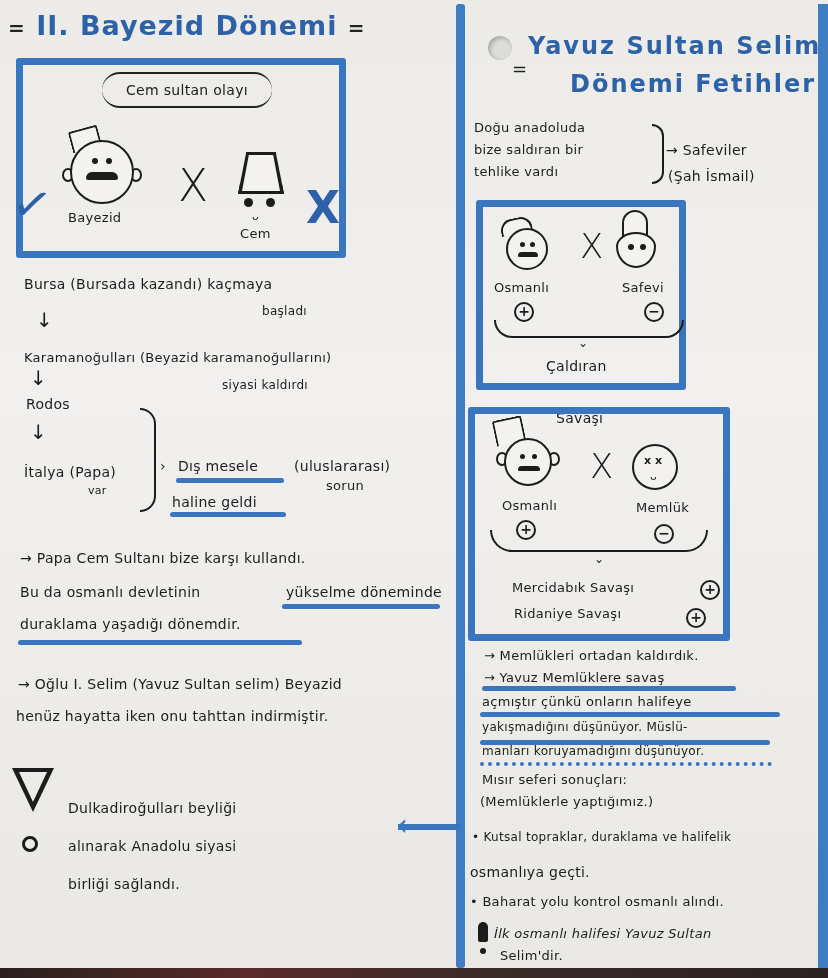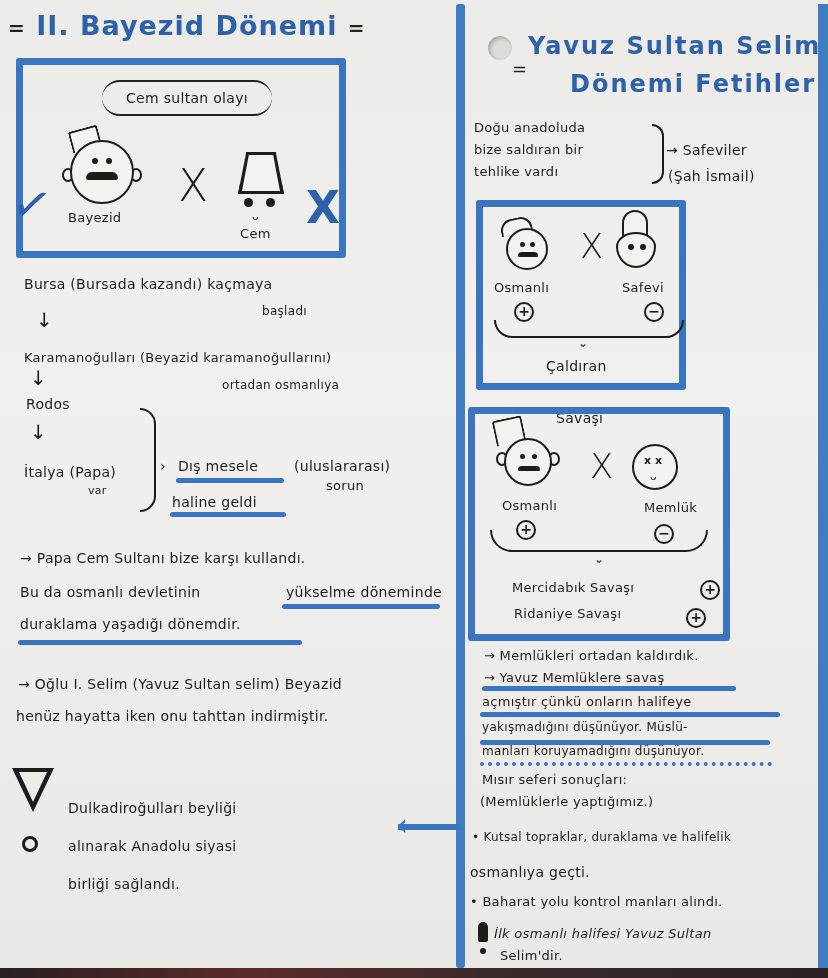--- a/index.html
+++ b/index.html
@@ -32,21 +32,21 @@
   .title-right-2 { left: 570px; top: 70px; font-size: 24px; font-weight: bold; color: #2e62a8; letter-spacing: 2px; }
   .title-right-eq { left: 512px; top: 58px; font-size: 18px; color: #222; }
   .punch-hole { left: 488px; top: 36px; width: 24px; height: 24px; border-radius: 50%; background: #dcdcda; box-shadow: inset 2px 2px 4px rgba(0,0,0,0.25); }
 
   
   .bluebox { position: absolute; border: 7px solid #3a76bf; border-radius: 3px; }
   .box-left { left: 16px; top: 58px; width: 330px; height: 200px; }
   .box-r1 { left: 476px; top: 200px; width: 210px; height: 190px; }
   .box-r2 { left: 468px; top: 407px; width: 262px; height: 234px; }
 
-  .speech { left: 102px; top: 80px; width: 170px; height: 36px; border-top: 2px solid #222; border-bottom: 2px solid #222; border-radius: 20px; text-align: center; font-size: 14px; line-height: 32px; }
+  .speech { left: 102px; top: 72px; width: 170px; height: 36px; border-top: 2px solid #222; border-bottom: 2px solid #222; border-radius: 20px; text-align: center; font-size: 14px; line-height: 32px; }
 
   .face { position: absolute; border: 2.5px solid #1c1c1c; border-radius: 50%; background: #f3f2ef; }
   .eye { position: absolute; width: 6px; height: 6px; background: #1c1c1c; border-radius: 50%; }
   .mustache { position: absolute; height: 8px; background: #1c1c1c; border-radius: 8px 8px 3px 3px; }
   .fez { position: absolute; border: 2px solid #1c1c1c; border-bottom: none; background: #f3f2ef; border-radius: 3px 3px 0 0; }
   .ear { position: absolute; width: 12px; height: 14px; border: 2px solid #1c1c1c; border-radius: 50%; background: #f3f2ef; }
   .bigx { position: absolute; font-size: 44px; font-weight: 200; color: #1c1c1c; font-family: "DejaVu Sans", sans-serif; }
   .label { position: absolute; font-size: 13px; }
   .circ { position: absolute; width: 20px; height: 20px; border: 2px solid #1c1c1c; border-radius: 50%; font-size: 14px; line-height: 15px; text-align: center; font-weight: bold; }
   .brace-h { position: absolute; height: 18px; border: 2px solid #1c1c1c; border-top: none; border-radius: 0 0 60px 60px; }
@@ -106,21 +106,21 @@
 <div class="eye" style="left:266px;top:198px;width:9px;height:9px;"></div>
 <div class="label hand" style="left:252px;top:210px;font-size:11px;">ᴗ</div>
 <div class="label hand" style="left:240px;top:226px;">Cem</div>
 <div class="bluex">X</div>
 
 <div class="abs hand" style="left:24px;top:276px;">Bursa (Bursada kazandı) kaçmaya</div>
 <div class="abs hand" style="left:262px;top:304px;font-size:12px;">başladı</div>
 <div class="arrow-down" style="left:36px;top:308px;">↓</div>
 
 <div class="abs hand" style="left:24px;top:350px;font-size:13px;">Karamanoğulları (Beyazid karamanoğullarını)</div>
-<div class="abs hand" style="left:222px;top:378px;font-size:12px;">ortadan osmanlıya</div>
+<div class="abs hand" style="left:222px;top:378px;font-size:12px;">siyasi kaldırdı</div>
 <div class="arrow-down" style="left:30px;top:366px;">↓</div>
 
 <div class="abs hand" style="left:26px;top:396px;">Rodos</div>
 <div class="arrow-down" style="left:30px;top:420px;">↓</div>
 
 <div class="abs hand" style="left:24px;top:464px;">İtalya (Papa)</div>
 <div class="abs hand" style="left:88px;top:484px;font-size:11px;">var</div>
 
 <div class="brace-v" style="left:140px;top:408px;height:104px;"></div>
 <div class="abs hand" style="left:160px;top:458px;">›</div>
@@ -194,21 +194,21 @@
   <div class="eye" style="left:14px;top:14px;width:5px;height:5px;"></div>
   <div class="eye" style="left:26px;top:14px;width:5px;height:5px;"></div>
   <div class="mustache" style="left:12px;top:26px;width:22px;height:5px;"></div>
 </div>
 <div class="bigx" style="left:590px;top:446px;font-size:34px;">X</div>
 <div class="face" style="left:632px;top:444px;width:46px;height:46px;">
   <div style="position:absolute;left:10px;top:8px;font-size:11px;font-weight:bold;">x x</div>
   <div style="position:absolute;left:16px;top:24px;font-size:11px;">ᴗ</div>
 </div>
 <div class="label hand" style="left:502px;top:498px;">Osmanlı</div>
-<div class="label hand" style="left:636px;top:500px;margin-left:8px;">Memlük</div>
+<div class="label hand" style="left:636px;top:500px;">Memlük</div>
 <div class="circ" style="left:516px;top:520px;">+</div>
 <div class="circ" style="left:654px;top:524px;">−</div>
 <div class="brace-h" style="left:490px;top:530px;width:218px;height:22px;"></div>
 <div class="abs hand" style="left:594px;top:552px;font-size:12px;">⌄</div>
 <div class="abs hand" style="left:512px;top:580px;font-size:13px;">Mercidabık Savaşı</div>
 <div class="circ" style="left:700px;top:580px;">+</div>
 <div class="abs hand" style="left:514px;top:606px;font-size:13px;">Ridaniye Savaşı</div>
 <div class="circ" style="left:686px;top:608px;">+</div>
 
 <div class="abs hand" style="left:484px;top:648px;font-size:13px;">→ Memlükleri ortadan kaldırdık.</div>
@@ -218,17 +218,17 @@
 <div class="underline" style="left:480px;top:712px;width:300px;"></div>
 <div class="abs hand" style="left:482px;top:720px;font-size:12px;">yakışmadığını düşünüyor. Müslü-</div>
 <div class="underline" style="left:480px;top:740px;width:290px;"></div>
 <div class="abs hand" style="left:482px;top:744px;font-size:12px;">manları koruyamadığını düşünüyor.</div>
 <div class="wavy" style="left:480px;top:760px;width:292px;"></div>
 <div class="abs hand" style="left:482px;top:772px;font-size:13px;">Mısır seferi sonuçları:</div>
 <div class="abs hand" style="left:480px;top:794px;font-size:13px;">(Memlüklerle yaptığımız.)</div>
 
 <div class="abs hand" style="left:472px;top:830px;font-size:12px;">• Kutsal topraklar, duraklama ve halifelik</div>
 <div class="abs hand" style="left:470px;top:864px;font-size:14px;">osmanlıya geçti.</div>
-<div class="abs hand" style="left:470px;top:894px;font-size:13px;">• Baharat yolu kontrol manları alındı.</div>
+<div class="abs hand" style="left:470px;top:894px;font-size:13px;">• Baharat yolu kontrol osmanlı alındı.</div>
 <div class="excl"></div>
 <div class="excl-dot"></div>
 <div class="abs hand" style="left:494px;top:926px;font-size:13px;font-style:italic;">İlk osmanlı halifesi Yavuz Sultan</div>
 <div class="abs hand" style="left:500px;top:948px;font-size:13px;">Selim'dir.</div>
 
 </body></html>

